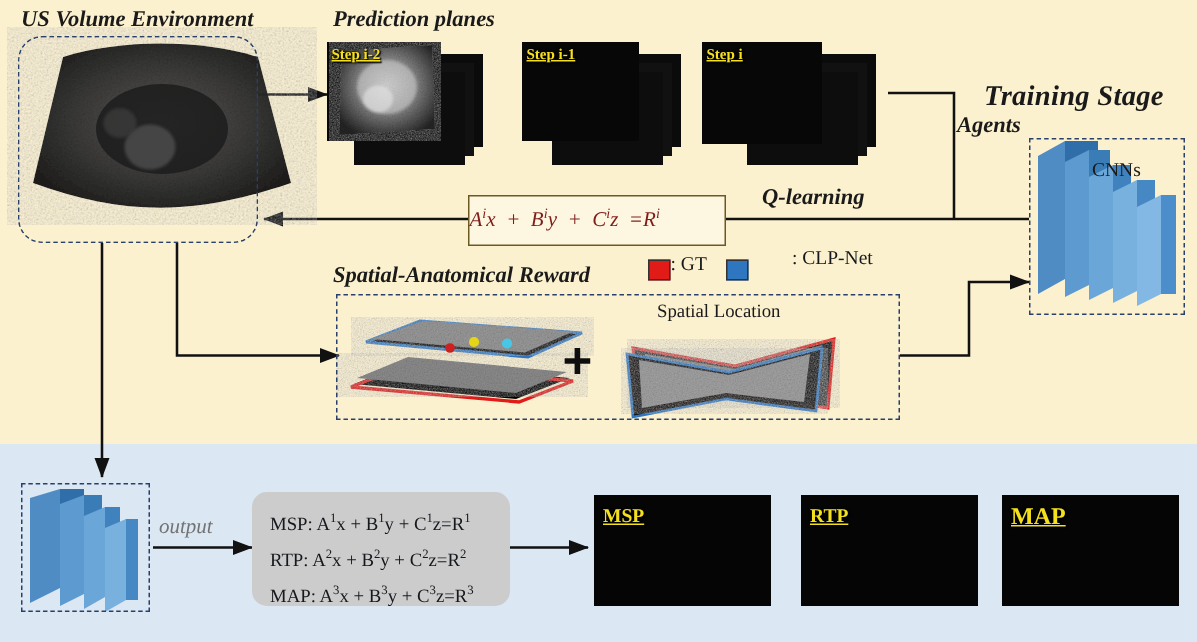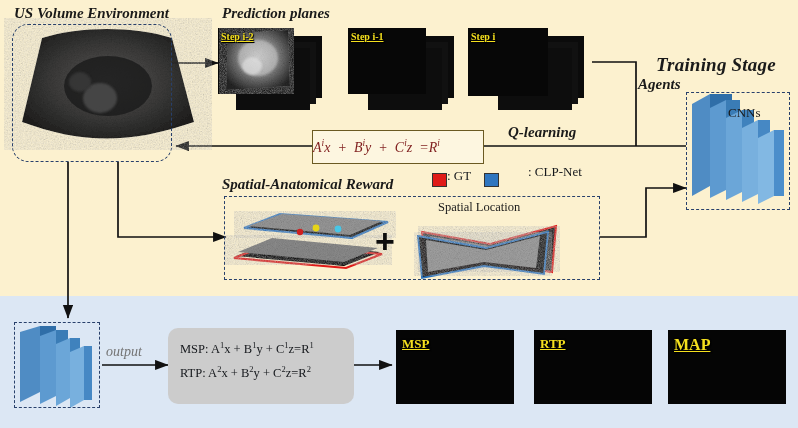--- a/index.html
+++ b/index.html
@@ -408,32 +408,38 @@
   <div class="swatch" style="left:432px; top:173px; background:#e01b18;"></div>
   <div class="legend-txt" style="left:447px; top:168px;">: GT</div>
   <div class="swatch" style="left:484px; top:173px; background:#2f76c0;"></div>
   <div class="legend-txt" style="left:499px; top:164px;margin-left:29px;">: CLP-Net</div>
 
   <div class="plain-label" style="left:438px; top:200px; font-size:12.5px;">Spatial Location</div>
   <div class="plus" style="left:375px; top:224px;">+</div>
 
   <div class="ital-label" style="left:106px; top:344px;">output</div>
 
-  <div class="graybox" style="left:168px; top:328px; width:186px; height:76px;">
+  <div class="graybox" style="left:168px; top:328px; width:172px; height:76px;">
     <div class="eqline">
       <span>MSP:</span>
       <span>A</span><sup>1</sup>x +
       <span>B</span><sup>1</sup>y +
       <span>C</span><sup>1</sup>z=<span>R</span><sup>1</sup>
     </div>
     <div class="eqline">
       <span>RTP:</span>
       <span>A</span><sup>2</sup>x +
       <span>B</span><sup>2</sup>y +
       <span>C</span><sup>2</sup>z=<span>R</span><sup>2</sup>
     </div>
+    <div class="eqline">
+      <span>MAP:</span>
+      <span>A</span><sup>3</sup>x +
+      <span>B</span><sup>3</sup>y +
+      <span>C</span><sup>3</sup>z=<span>R</span><sup>3</sup>
+    </div>
   </div>
 
   <div class="step-tag" style="left:402px; top:336px; font-size:13px;">MSP</div>
   <div class="step-tag" style="left:540px; top:336px; font-size:13px;">RTP</div>
   <div class="step-tag" style="left:674px; top:336px; font-size:16px;">MAP</div>
 
 </div>
 
 </body></html>

